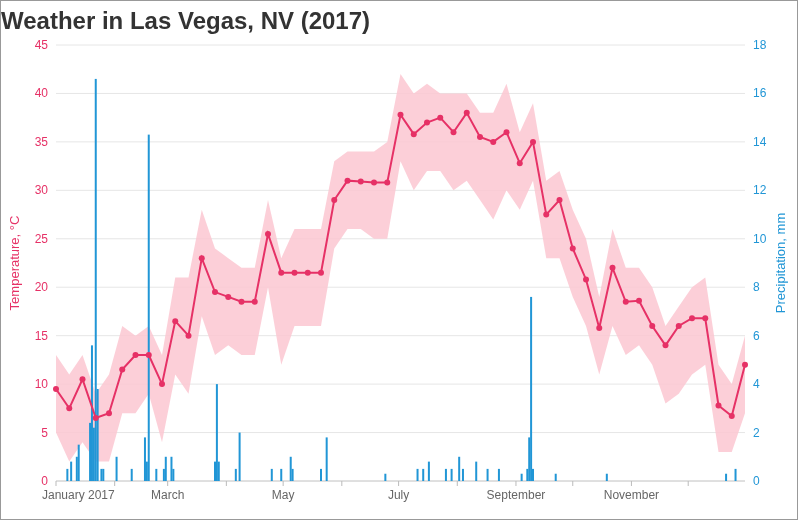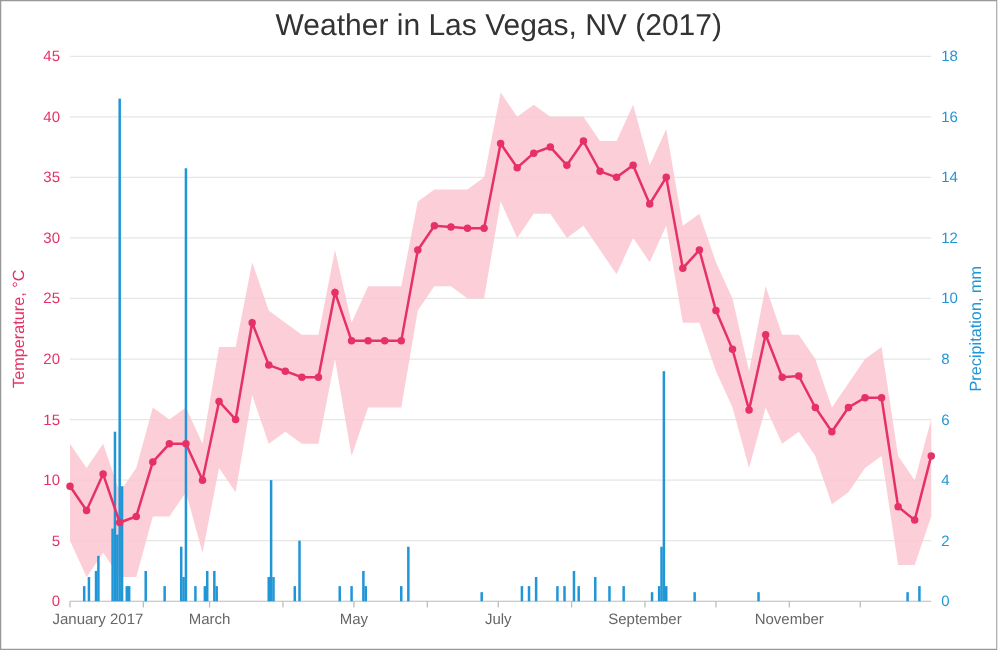--- a/index.html
+++ b/index.html
@@ -10,23 +10,22 @@
     color: #333;
   }
   .chart-frame {
     box-sizing: border-box;
     width: 798px; height: 520px;
     border: 1px solid #999;
     position: relative;
     overflow: hidden;
   }
   .chart-title {
-    text-align: center;
     font-size: 24px;
-    font-weight: 400;
+    font-weight: 700;
     color: #333;
     margin-top: 6px;
   }
   svg { display: block; }
   .grid-line { stroke: #e6e6e6; stroke-width: 1; }
   .axis-text { font-size: 12px; fill: #666; }
   .axis-text-left { fill: #e63166; }
   .axis-text-right { fill: #2196d6; }
   .axis-label-left { fill: #e63166; font-size: 13px; }
   .axis-label-right { fill: #2196d6; font-size: 13px; }

